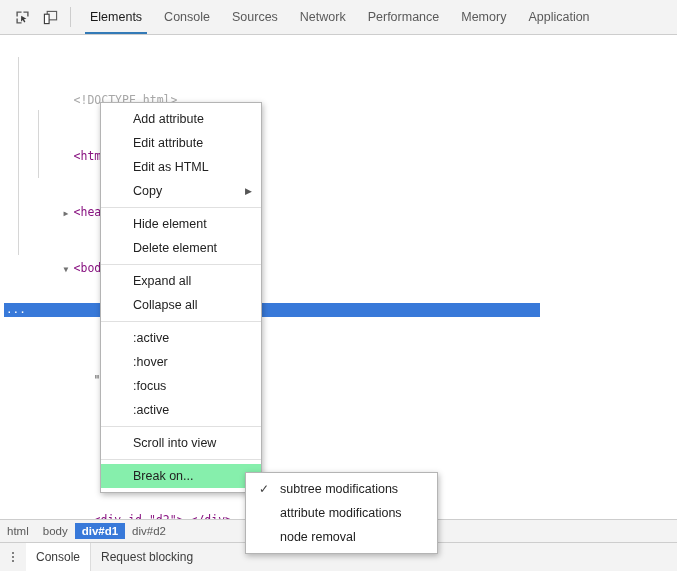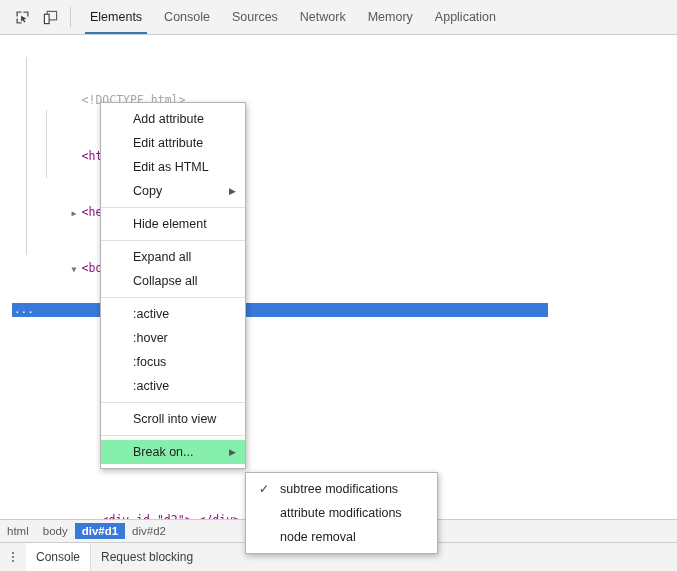--- a/index.html
+++ b/index.html
@@ -62,21 +62,21 @@
     content: "";
     position: absolute;
     left: 6px; right: 6px; bottom: 0;
     height: 2px;
     background: #337ab7;
   }
 
   
   #elements-panel {
     position: absolute;
-    left: 12px; top: 35px;
+    left: 4px; top: 35px;
     width: 536px; height: 484px;
     background: #ffffff;
     overflow: hidden;
   }
   #dom-tree {
     position: absolute;
     left: 0; top: 0;
     width: 677px;
     padding-top: 2px;
     font-family: "DejaVu Sans Mono", "Liberation Mono", monospace;
@@ -131,21 +131,21 @@
   .guide {
     position: absolute;
     width: 1px;
     background: #d6d6d6;
   }
 
   
   #ctx-menu {
     position: absolute;
     left: 100px; top: 102px;
-    width: 146px;
+    width: 162px;
     background: #ffffff;
     border: 1px solid #b4b4b4;
     box-shadow: 1px 2px 6px rgba(0,0,0,0.28);
     padding: 4px 0;
     z-index: 40;
     box-sizing: border-box;
   }
   .mi {
     height: 24px;
     line-height: 24px;
@@ -296,20 +296,23 @@
     <div class="tab">
         <span>Console</span>
       </div>
     <div class="tab">
         <span>Sources</span>
       </div>
     <div class="tab">
         <span>Network</span>
       </div>
     <div class="tab">
+        <span>Performance</span>
+      </div>
+    <div class="tab">
         <span>Memory</span>
       </div>
     <div class="tab">
         <span>Application</span>
       </div>
     <div class="tab"></div>
   </div>
 </div>
 
 <div id="elements-panel">
@@ -369,20 +372,21 @@
   </div>
 </div>
 
 <div id="ctx-menu">
   <div class="mi"><span>Add attribute</span></div>
   <div class="mi"><span>Edit attribute</span></div>
   <div class="mi"><span>Edit as HTML</span></div>
   <div class="mi"><span>Copy</span><span class="arrow">▶</span></div>
   <div class="msep"></div>
   <div class="mi"><span>Hide element</span></div>
+  <div class="mi"><span>Delete element</span></div>
   <div class="msep"></div>
   <div class="mi"><span>Expand all</span></div>
   <div class="mi"><span>Collapse all</span></div>
   <div class="msep"></div>
   <div class="mi"><span>:active</span></div>
   <div class="mi"><span>:hover</span></div>
   <div class="mi"><span>:focus</span></div>
   <div class="mi"><span>:active</span></div>
   <div class="msep"></div>
   <div class="mi"><span>Scroll into view</span></div>

